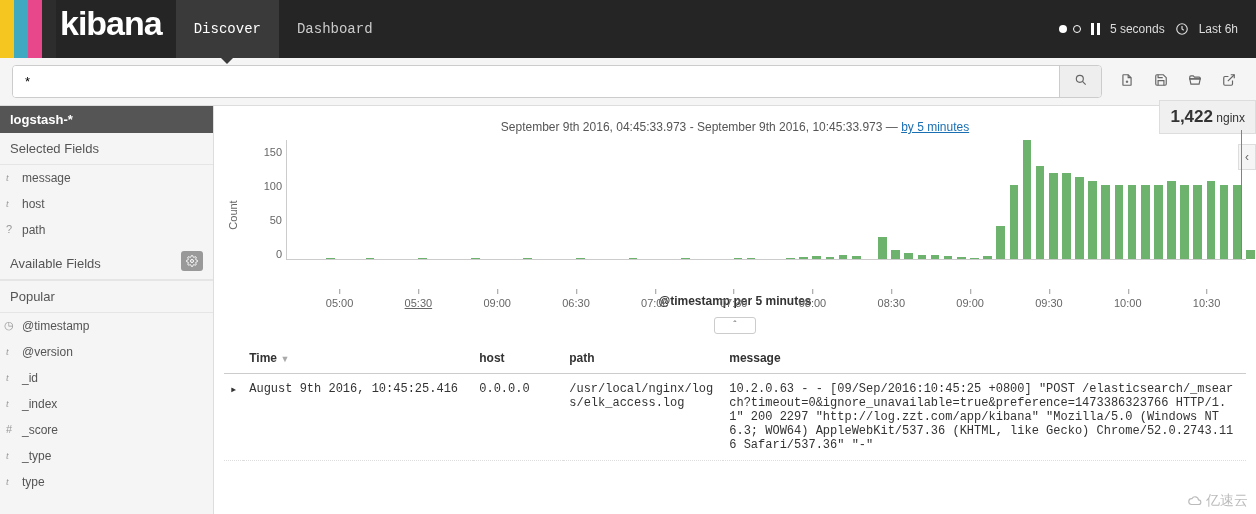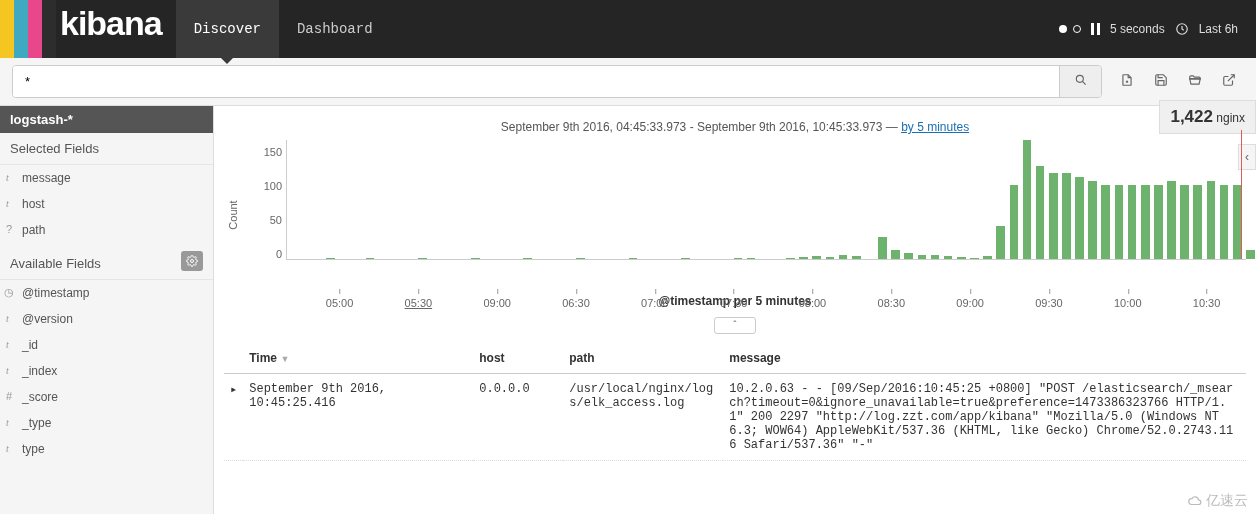--- a/index.html
+++ b/index.html
@@ -147,20 +147,21 @@
       </div>
     <div class="sb-section-title with-settings">
       <span>Available Fields</span>
       <span class="gear-btn">
           <svg class="svc" viewBox="0 0 24 24">
             <circle cx="12" cy="12" r="3"></circle>
             <path d="M19.4 15a1.7 1.7 0 0 0 .34 1.87l.06.06a2 2 0 1 1-2.83 2.83l-.06-.06a1.7 1.7 0 0 0-1.87-.34 1.7 1.7 0 0 0-1 1.56V21a2 2 0 0 1-4 0v-.09a1.7 1.7 0 0 0-1-1.56 1.7 1.7 0 0 0-1.87.34l-.06.06a2 2 0 1 1-2.83-2.83l.06-.06A1.7 1.7 0 0 0 4.6 15a1.7 1.7 0 0 0-1.56-1H3a2 2 0 0 1 0-4h.09A1.7 1.7 0 0 0 4.6 9a1.7 1.7 0 0 0-.34-1.87l-.06-.06A2 2 0 1 1 7 4.24l.06.06A1.7 1.7 0 0 0 9 4.6a1.7 1.7 0 0 0 1-1.56V3a2 2 0 0 1 4 0v.09c0 .67.39 1.27 1 1.51a1.7 1.7 0 0 0 1.87-.34l.06-.06A2 2 0 1 1 19.76 7l-.06.06A1.7 1.7 0 0 0 19.4 9c.24.61.84 1 1.51 1H21a2 2 0 0 1 0 4h-.09a1.7 1.7 0 0 0-1.51 1z"></path>
           </svg>
         </span>
     </div>
+    <div class="sb-section-title" style="border-top:1px solid #e5e5e5">Popular</div>
     <div id="popular-fields">
         <div class="sb-field"><span class="fc">◷</span>@timestamp</div>
         <div class="sb-field"><span class="ft">t</span>@version</div>
         <div class="sb-field"><span class="ft">t</span>_id</div>
         <div class="sb-field"><span class="ft">t</span>_index</div>
         <div class="sb-field"><span class="fh">#</span>_score</div>
         <div class="sb-field"><span class="ft">t</span>_type</div>
         <div class="sb-field"><span class="ft">t</span>type</div>
       </div>
   </div>
@@ -255,21 +256,21 @@
         <th class="row-toggle"></th>
         <th class="time"><span>Time</span> <span class="sort-caret">▼</span></th>
         <th class="host">host</th>
         <th class="path">path</th>
         <th>message</th>
       </tr>
         </thead>
       <tbody>
         <tr>
           <td class="row-toggle">▸</td>
-          <td>September 9th 2016, 10:45:25.416</td>
+          <td>August 9th 2016, 10:45:25.416</td>
           <td>0.0.0.0</td>
           <td style="word-break:break-all">/usr/local/nginx/logs/elk_access.log</td>
           <td style="word-break:break-all">10.2.0.63 - - [09/Sep/2016:10:45:25 +0800] "POST /elasticsearch/_msearch?timeout=0&amp;ignore_unavailable=true&amp;preference=1473386323766 HTTP/1.1" 200 2297 "http://log.zzt.com/app/kibana" "Mozilla/5.0 (Windows NT 6.3; WOW64) AppleWebKit/537.36 (KHTML, like Gecko) Chrome/52.0.2743.116 Safari/537.36" "-"</td>
         </tr>
       </tbody>
     </table>
   </div>
 </div>
 
 <div class="watermark">

